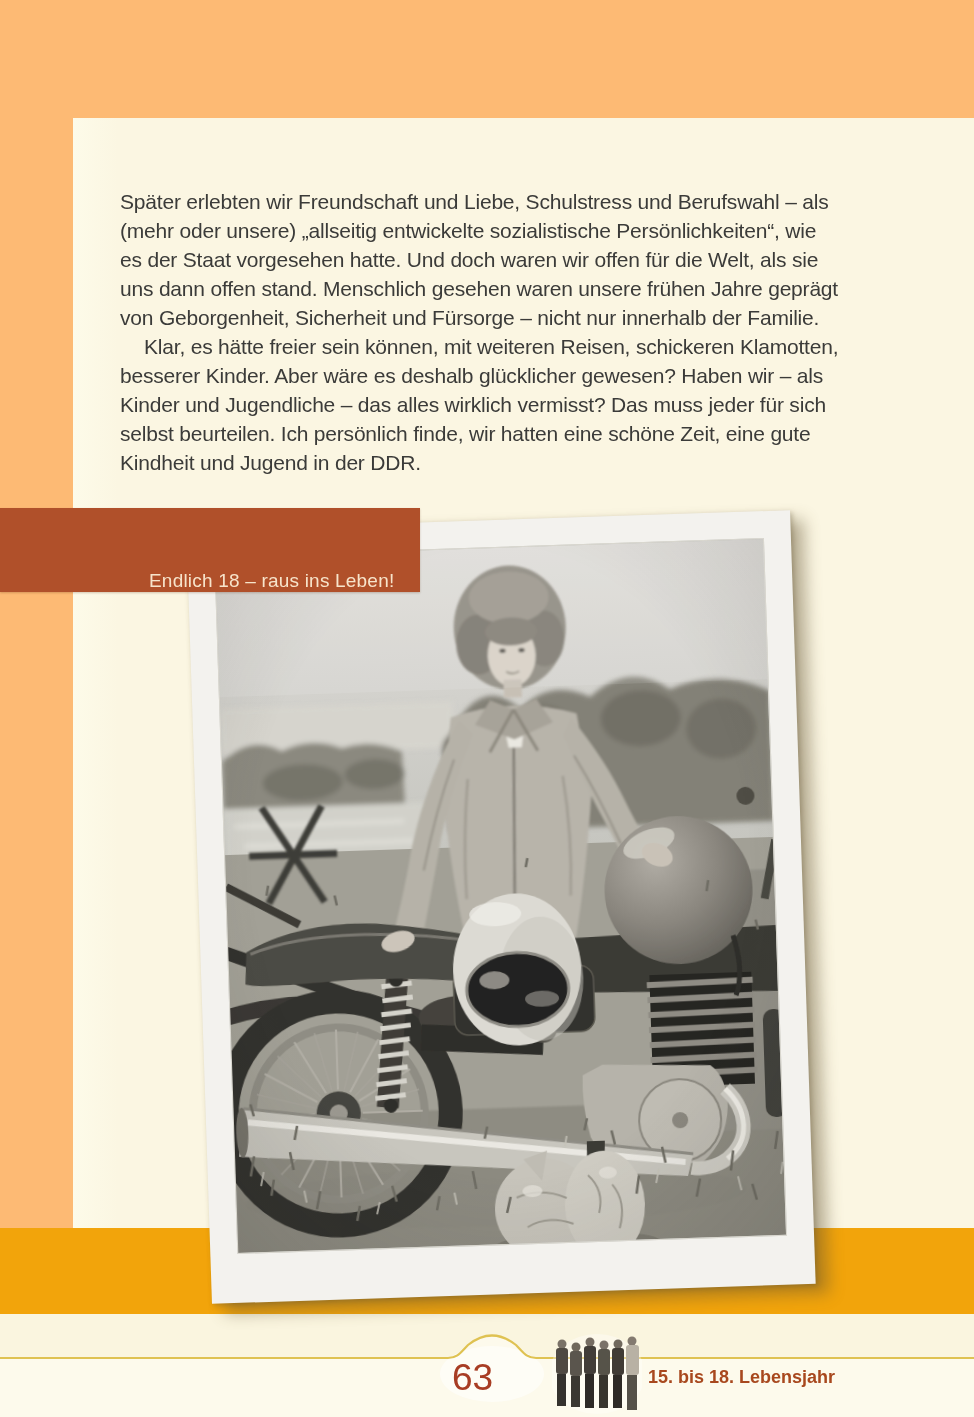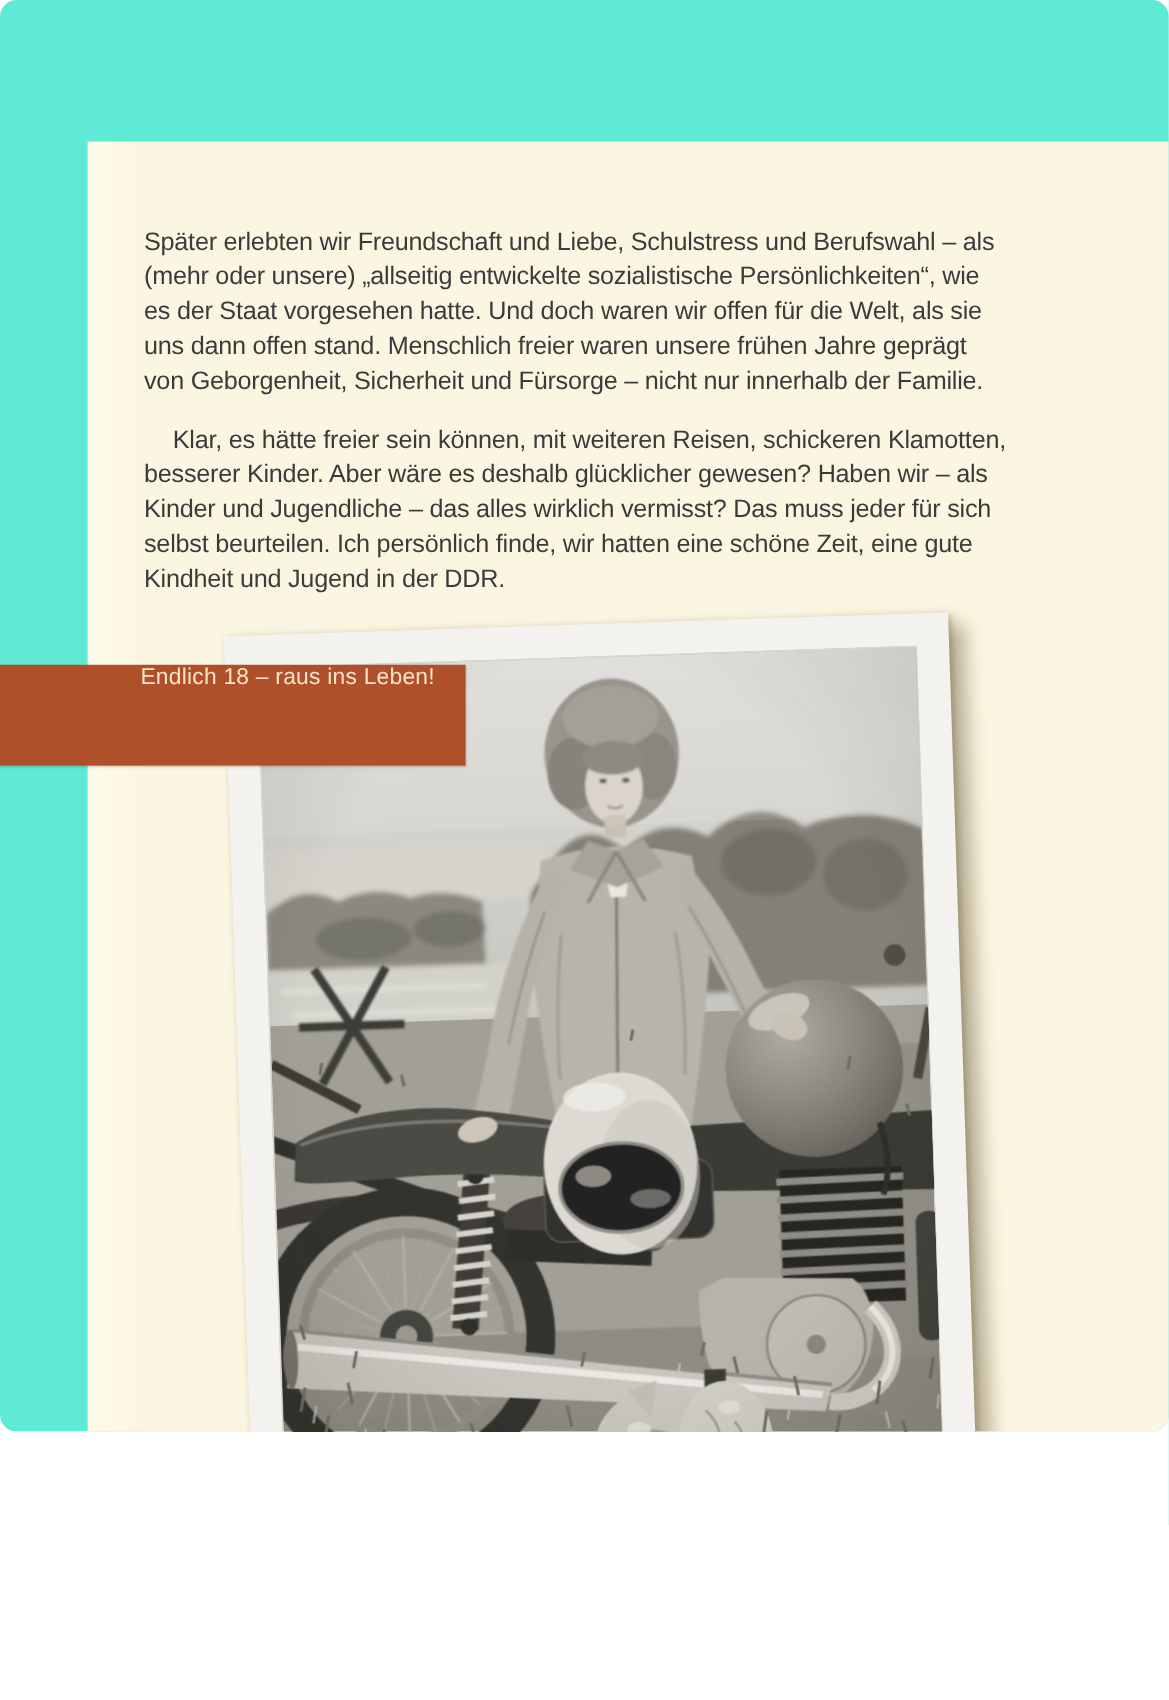--- a/index.html
+++ b/index.html
@@ -1,34 +1,34 @@
 <!DOCTYPE html>
 <html><head>
 <meta charset="utf-8">
 <style>
   html,body{margin:0;padding:0;}
-  .page{position:relative;width:974px;height:1193px;background:#5eead4;overflow:hidden;
-        font-family:"Liberation Sans",sans-serif;border-radius:14px;}
+  .page{position:relative;width:974px;height:1417px;background:#fdba74;overflow:hidden;
+        font-family:"Liberation Sans",sans-serif;}
   .panel-a{position:absolute;left:73px;top:118px;width:901px;height:1196px;
            background:linear-gradient(90deg,#fdfbe9 0px,#fbf6e2 45px);}
   .panel-b{position:absolute;left:0;top:1314px;width:974px;height:103px;background:#faf5df;}
   .band{position:absolute;left:0;top:1228px;width:974px;height:86px;background:#f2a40b;}
   .body-text{position:absolute;left:120px;top:187px;width:742px;color:#3b3b39;
              font-size:21px;line-height:29px;letter-spacing:-0.2px;}
   .body-text .line{height:29px;white-space:nowrap;}
-  .body-text .indent{padding-left:24px;margin-top:20px;}
+  .body-text .indent{padding-left:24px;}
   .photo{position:absolute;left:199px;top:520px;width:604px;height:774px;
          background:#f3f2ee;transform:rotate(-1.9deg);
          box-shadow:13px 10px 16px rgba(100,85,50,0.45), 2px 2px 5px rgba(100,85,50,0.35);
          box-sizing:border-box;padding:27px 27px 49px 27px;z-index:3;}
   .photo-inner{width:550px;height:698px;background:#cdcdc7;border:1px solid #d9d7cf;box-sizing:border-box;overflow:hidden;}
   .photo-inner svg{display:block;}
-  .caption{position:absolute;left:0;top:554px;width:388px;height:84px;background:#b0502a;
-           display:flex;align-items:flex-start;z-index:4;
-           box-shadow:0 1px 2px rgba(90,40,10,0.25);}
+  .caption{position:absolute;left:0;top:508px;width:388px;height:84px;background:#b0502a;
+           display:flex;align-items:flex-end;z-index:4;
+           box-shadow:0 1px 2px rgba(90,40,10,0.25);padding-left:32px;}
   .caption span{padding-left:117px;color:#f7e4cb;font-size:19px;letter-spacing:0.2px;}
   .footer-rule{position:absolute;left:0;top:1330px;z-index:5;}
   .page-number{position:absolute;left:452px;top:1358px;width:76px;text-align:left;
                color:#a83d24;font-size:37px;line-height:40px;z-index:6;}
   .footer-photo{position:absolute;left:552px;top:1332px;z-index:7;}
   .section-label{position:absolute;left:648px;top:1363px;color:#a8481e;font-size:18px;
                  font-weight:bold;line-height:28px;z-index:6;}
 </style>
 </head>
 <body>
@@ -36,21 +36,21 @@
 <div class="page">
 
   <div class="panel-a"></div>
   <div class="panel-b"></div>
   <div class="band"></div>
 
   <div class="body-text">
     <div class="line">Später erlebten wir Freundschaft und Liebe, Schulstress und Berufswahl – als</div>
     <div class="line">(mehr oder unsere) „allseitig entwickelte sozialistische Persönlichkeiten“, wie</div>
     <div class="line">es der Staat vorgesehen hatte. Und doch waren wir offen für die Welt, als sie</div>
-    <div class="line">uns dann offen stand. Menschlich freier waren unsere frühen Jahre geprägt</div>
+    <div class="line">uns dann offen stand. Menschlich gesehen waren unsere frühen Jahre geprägt</div>
     <div class="line">von Geborgenheit, Sicherheit und Fürsorge – nicht nur innerhalb der Familie.</div>
     <div class="line indent">Klar, es hätte freier sein können, mit weiteren Reisen, schickeren Klamotten,</div>
     <div class="line">besserer Kinder. Aber wäre es deshalb glücklicher gewesen? Haben wir – als</div>
     <div class="line">Kinder und Jugendliche – das alles wirklich vermisst? Das muss jeder für sich</div>
     <div class="line">selbst beurteilen. Ich persönlich finde, wir hatten eine schöne Zeit, eine gute</div>
     <div class="line">Kindheit und Jugend in der DDR.</div>
   </div>
 
   <div class="photo">
     <div class="photo-inner">

